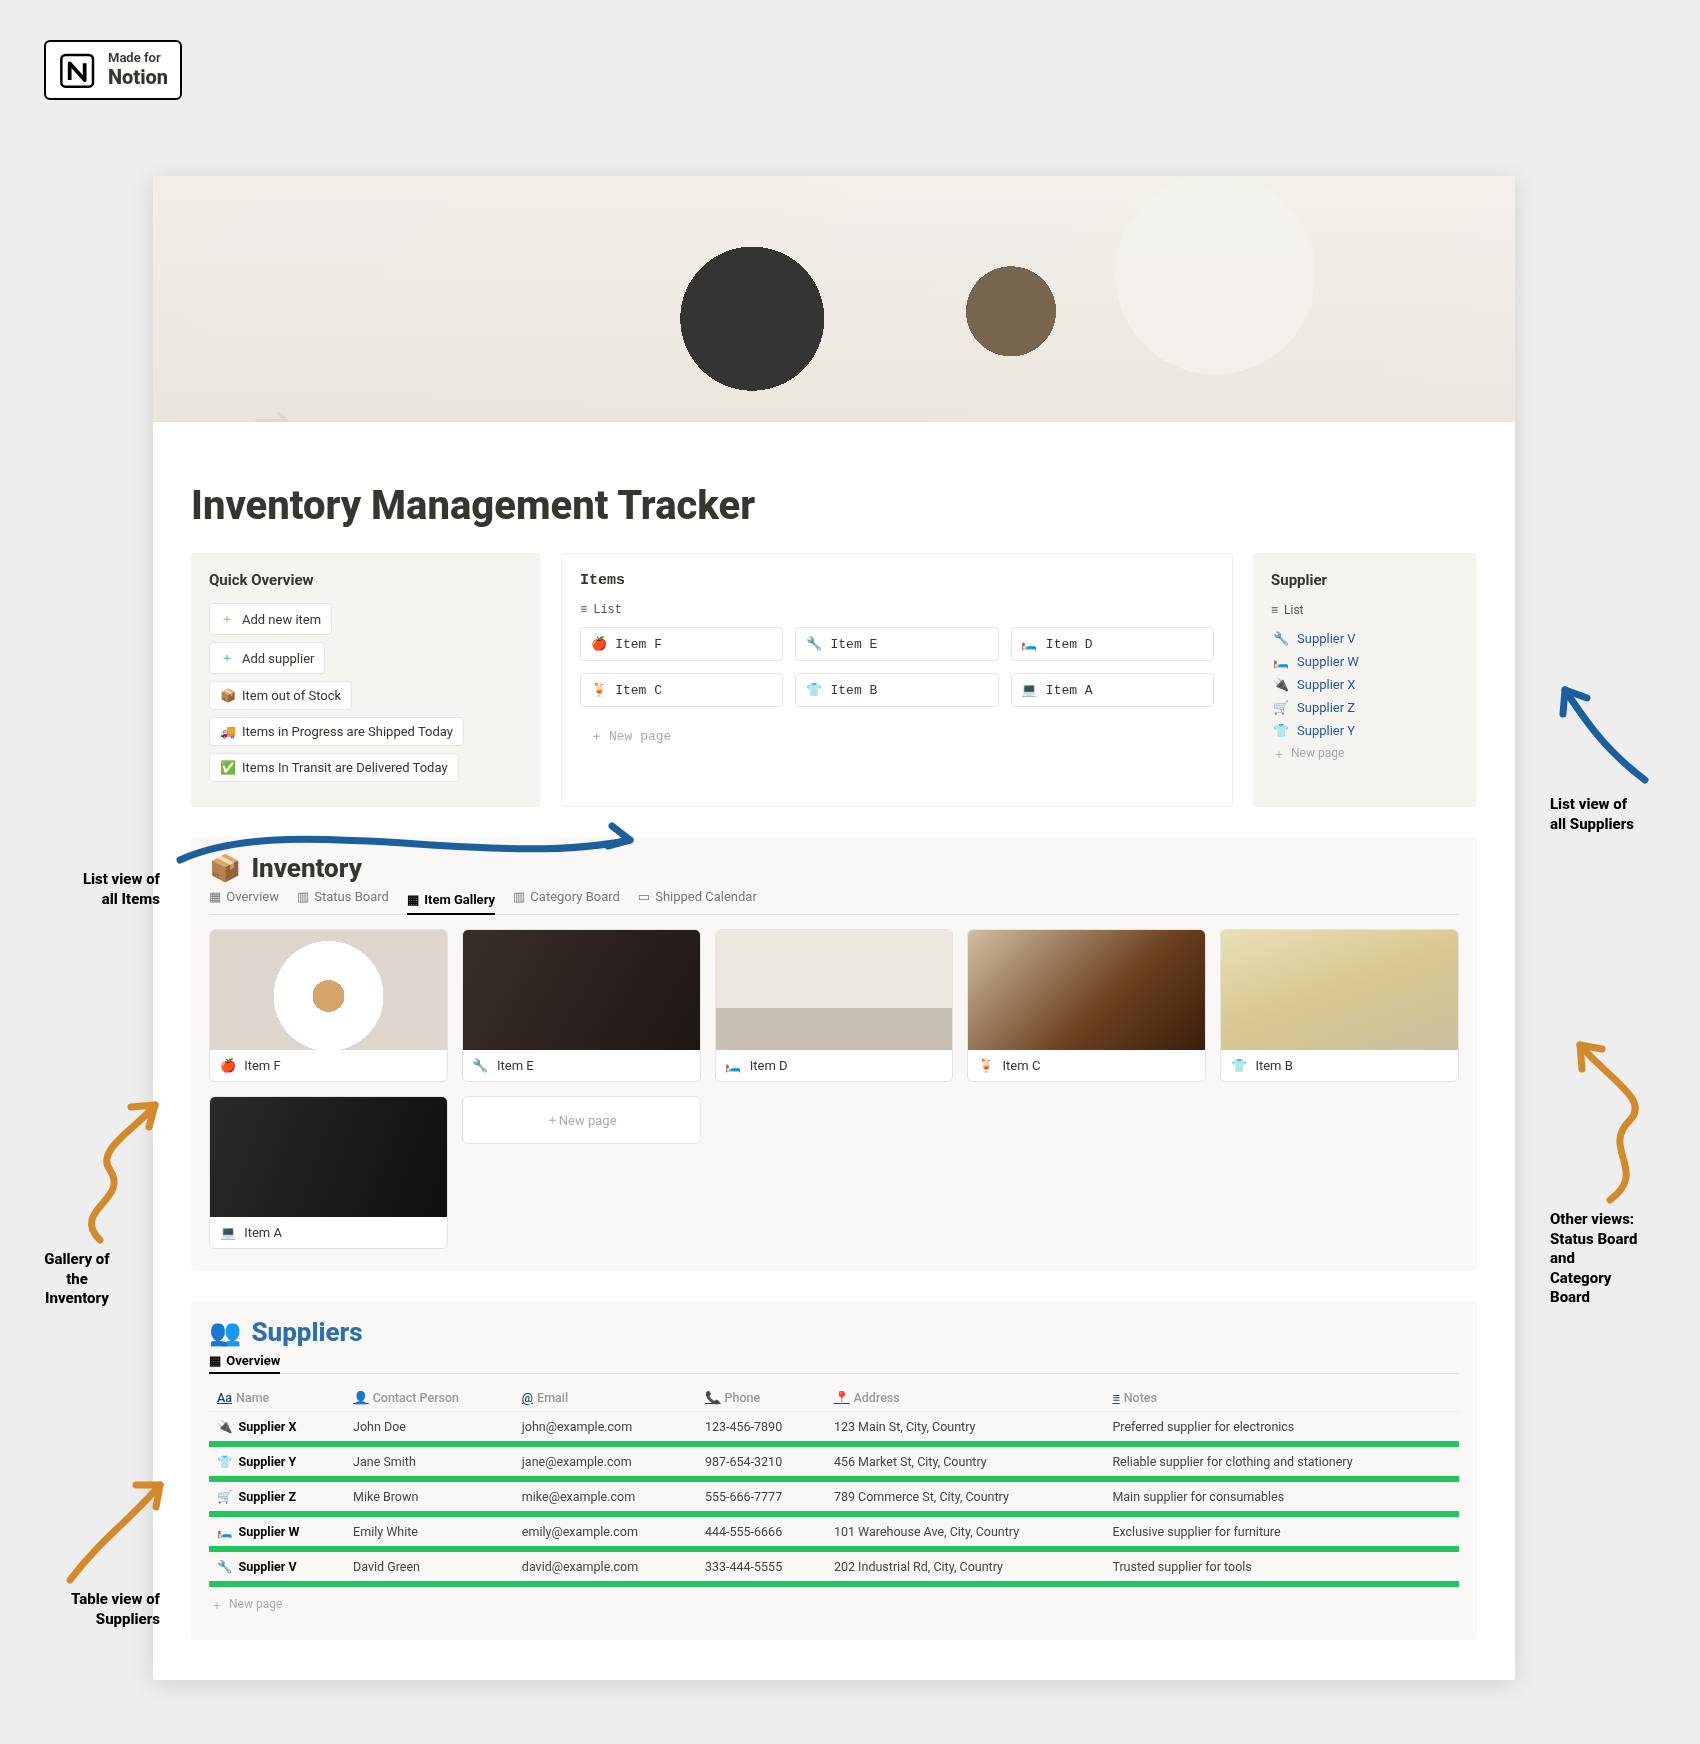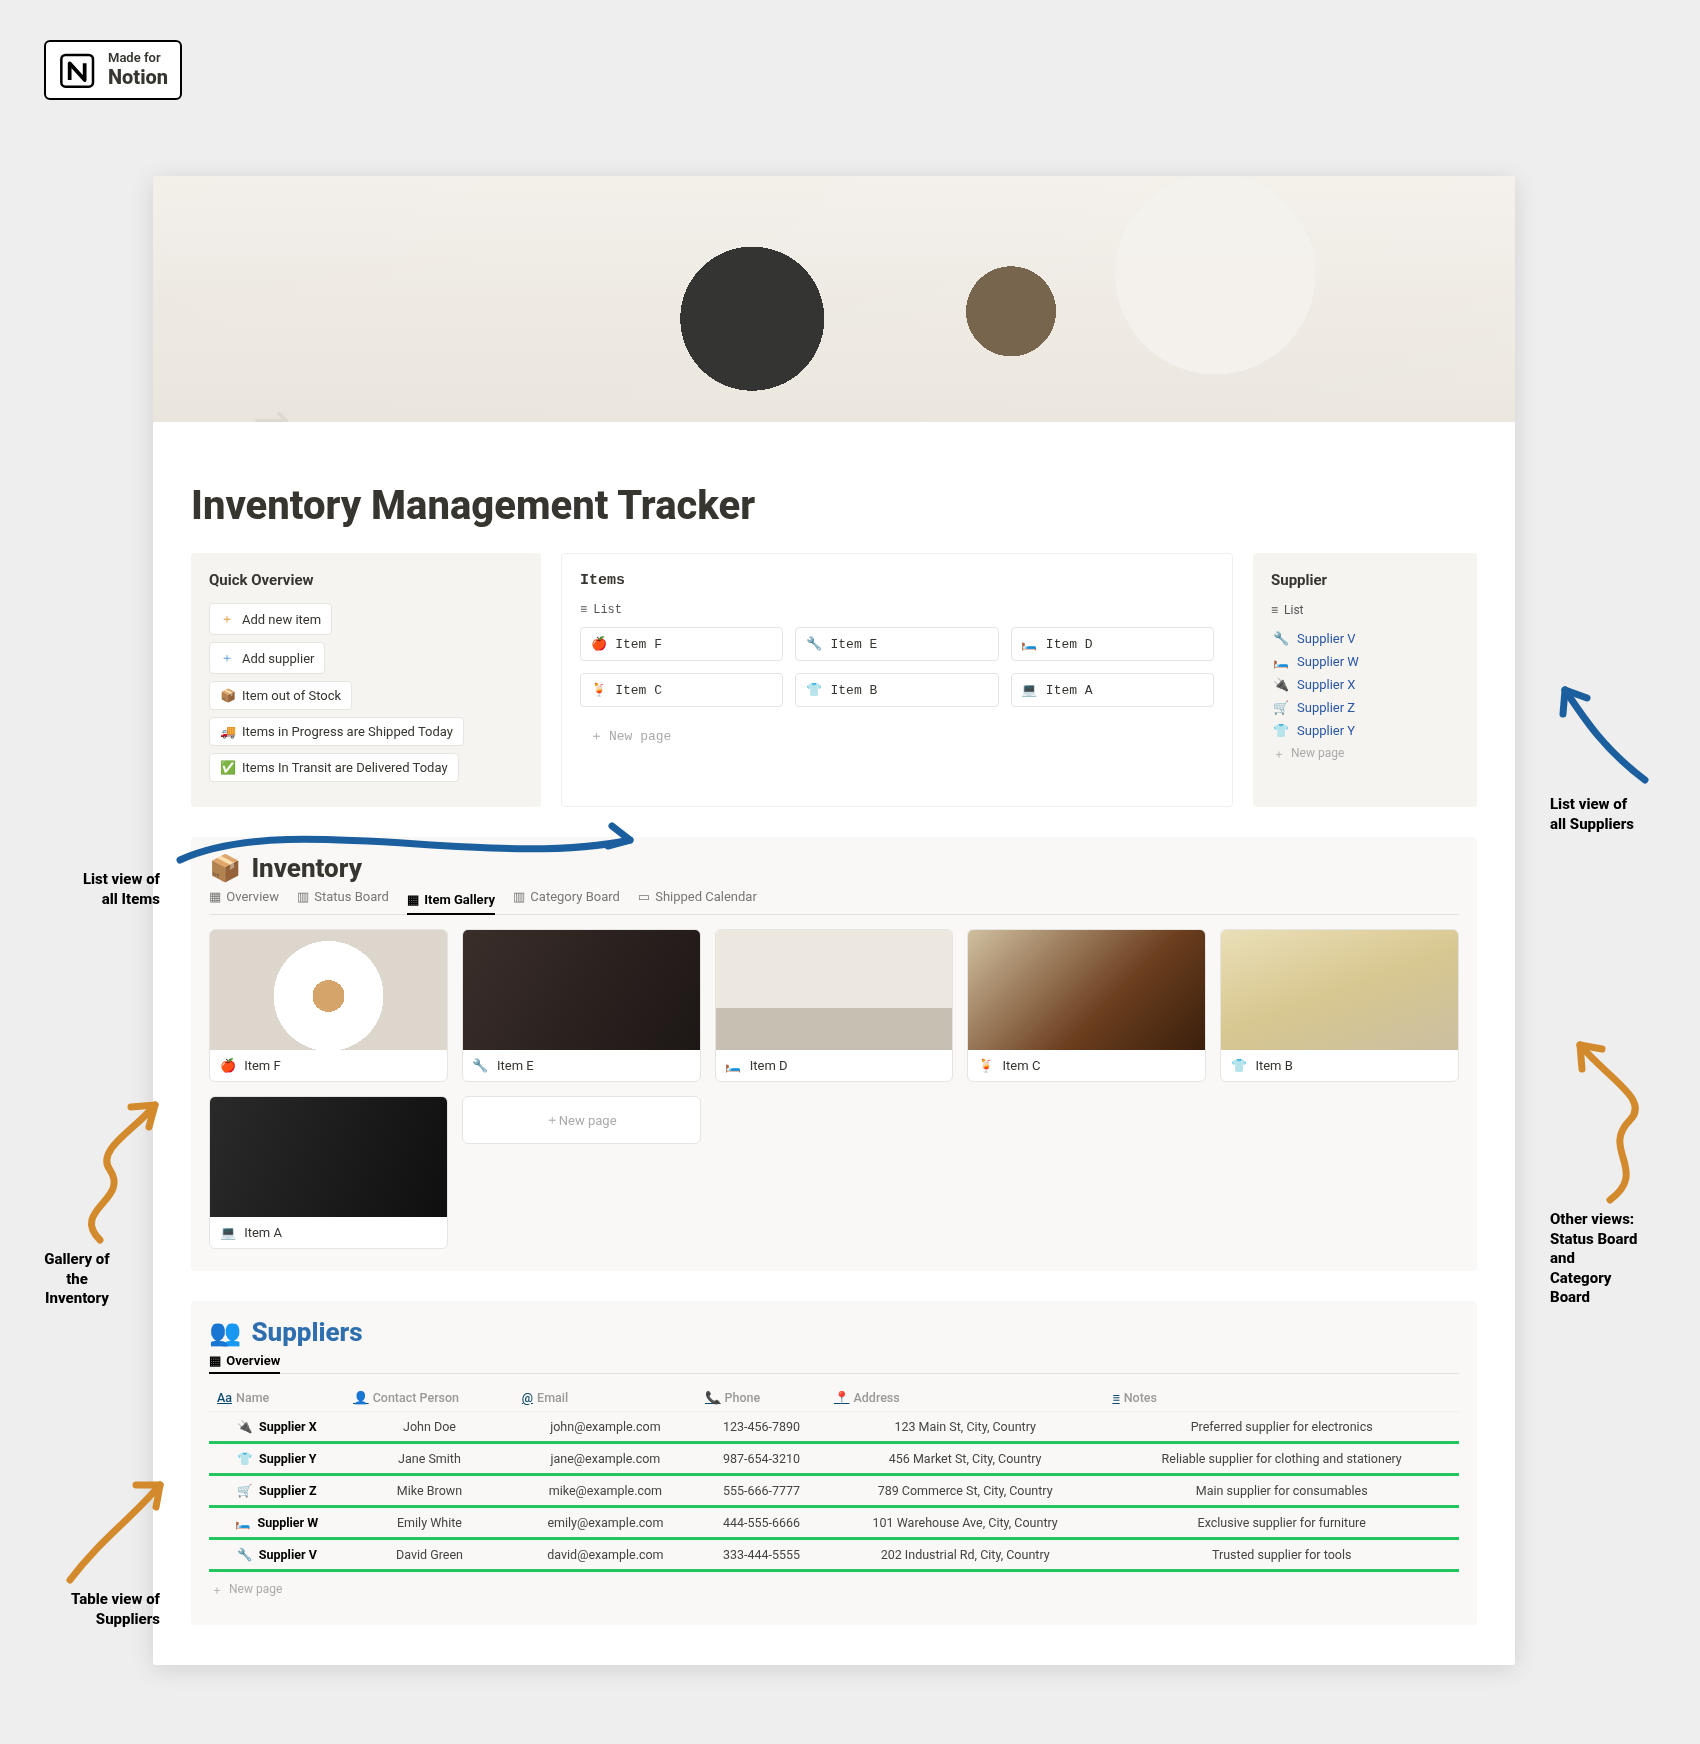--- a/index.html
+++ b/index.html
@@ -116,21 +116,21 @@
   .sec2 .tabs { margin-bottom:10px;}
   table.sup {
     width:100%; border-collapse:collapse; font-size:12.5px; color:#444;
   }
   table.sup th {
     text-align:left; font-weight:500; color:#999; padding:6px 8px;
     border-bottom:1px solid #eee;
   }
   table.sup th .ic { margin-right:4px; color:#0c4a6e;text-decoration:underline;}
   table.sup td {
-    padding:7px 8px; border-bottom:3px solid #22c55e;text-align:center;
+    padding:7px 8px; border-bottom:6px solid #22c55e;
   }
   table.sup td.name { font-weight:700; color:#000;}
   table.sup td.name .ic { margin-right:6px; color:#2f6fb0;}
 
   
   .ann {
     position:absolute; font-weight:800; font-size:15px; line-height:1.3;
     color:#000;
   }
   svg.arrow { position:absolute; pointer-events:none; }

